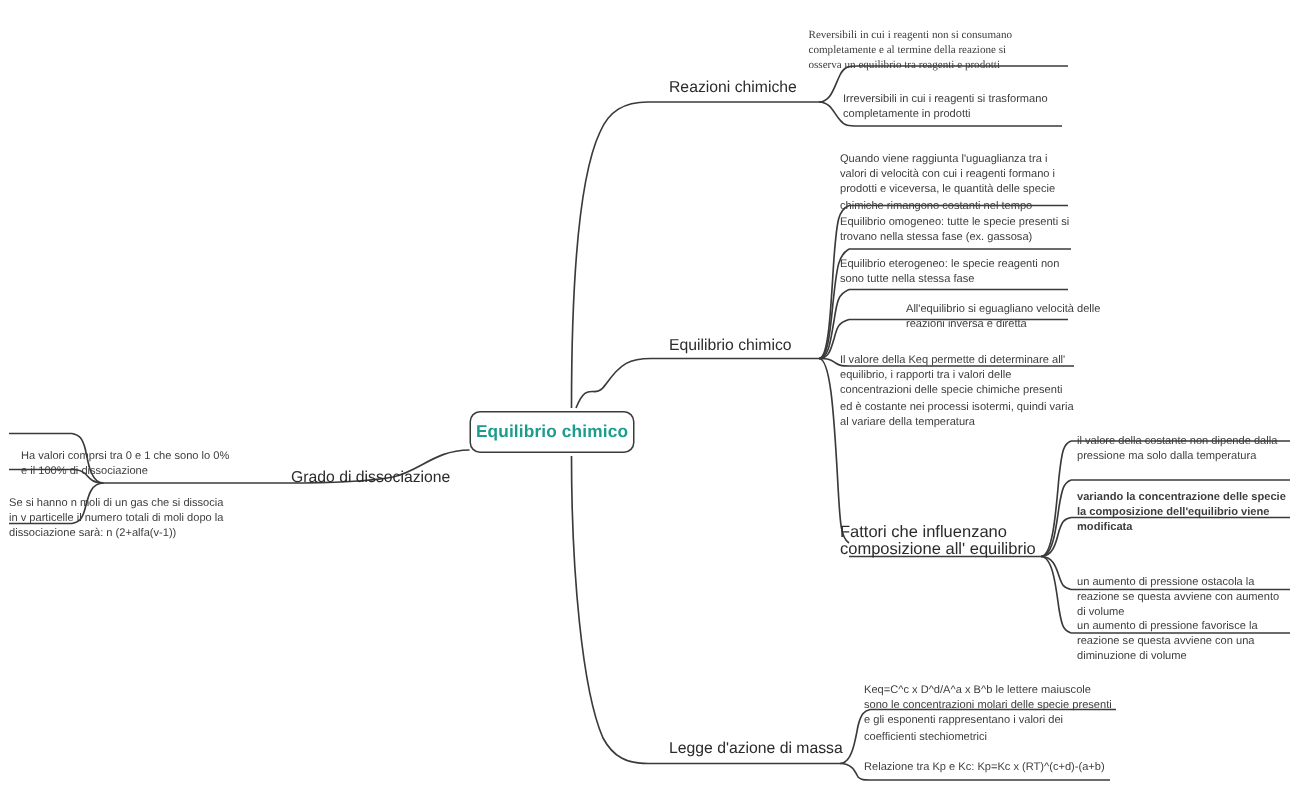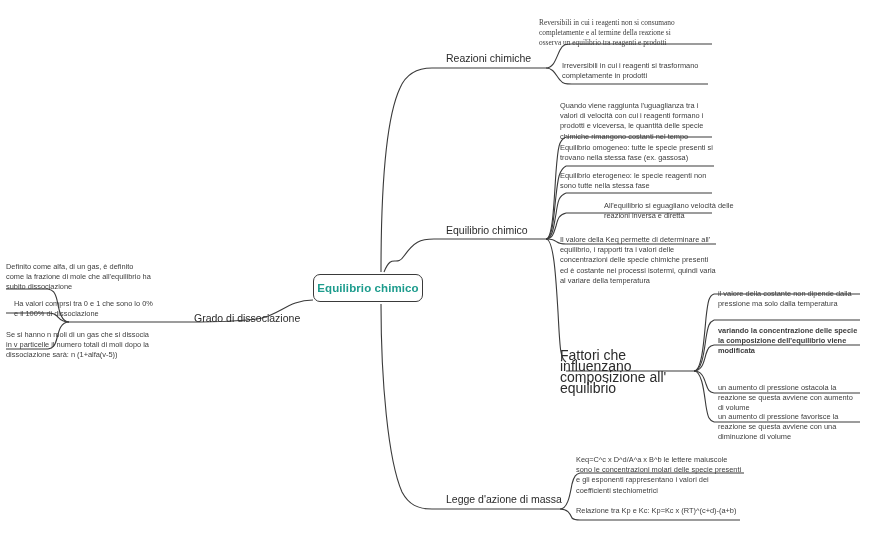--- a/index.html
+++ b/index.html
@@ -41,21 +41,21 @@
 
   
   .leaf{
     position:absolute;
     font-size:7.4px;
     line-height:10.2px;
     color:#3c3c3c;
     z-index:2;
   }
   .leaf.node-label{
-    font-size:14px;
+    font-size:11px;
     line-height:11px;
     color:#2b2b2b;
   }
 </style>
 </head>
 <body>
 
 <div id="map">
 
   <svg class="wires" viewBox="0 0 872 540">
@@ -133,17 +133,16 @@
   <div class="leaf node-label" style="left:560px;top:350px;width:136px;">Fattori che influenzano composizione all' equilibrio</div>
 
   <div class="leaf" style="left:718px;top:289px;width:142px;">il valore della costante non dipende dalla pressione ma solo dalla temperatura</div>
   <div class="leaf" style="left:718px;top:326px;width:142px;font-weight:bold;">variando la concentrazione delle specie la composizione dell'equilibrio viene modificata</div>
   <div class="leaf" style="left:718px;top:383px;width:142px;">un aumento di pressione ostacola la reazione se questa avviene con aumento di volume</div>
   <div class="leaf" style="left:718px;top:412px;width:140px;">un aumento di pressione favorisce la reazione se questa avviene con una diminuzione di volume</div>
 
   <div class="leaf" style="left:576px;top:455px;width:168px;">Keq=C^c x D^d/A^a x B^b le lettere maiuscole sono le concentrazioni molari delle specie presenti e gli esponenti rappresentano i valori dei coefficienti stechiometrici</div>
   <div class="leaf" style="left:576px;top:506px;width:168px;">Relazione tra Kp e Kc: Kp=Kc x (RT)^(c+d)-(a+b)</div>
 
-  <div class="leaf" style="left:6px;top:262px;width:146px;">Definito come alfa, di un gas, è definito come la frazione di mole che all'equilibrio ha subito dissociazione</div>
   <div class="leaf" style="left:14px;top:299px;width:140px;">Ha valori comprsi tra 0 e 1 che sono lo 0% e il 100% di dissociazione</div>
-  <div class="leaf" style="left:6px;top:330px;width:148px;">Se si hanno n moli di un gas che si dissocia in v particelle il numero totali di moli dopo la dissociazione sarà: n (1+alfa(v-5))</div>
+  <div class="leaf" style="left:6px;top:330px;width:148px;">Se si hanno n moli di un gas che si dissocia in v particelle il numero totali di moli dopo la dissociazione sarà: n (2+alfa(v-1))</div>
 
 </div>
 
 </body></html>

